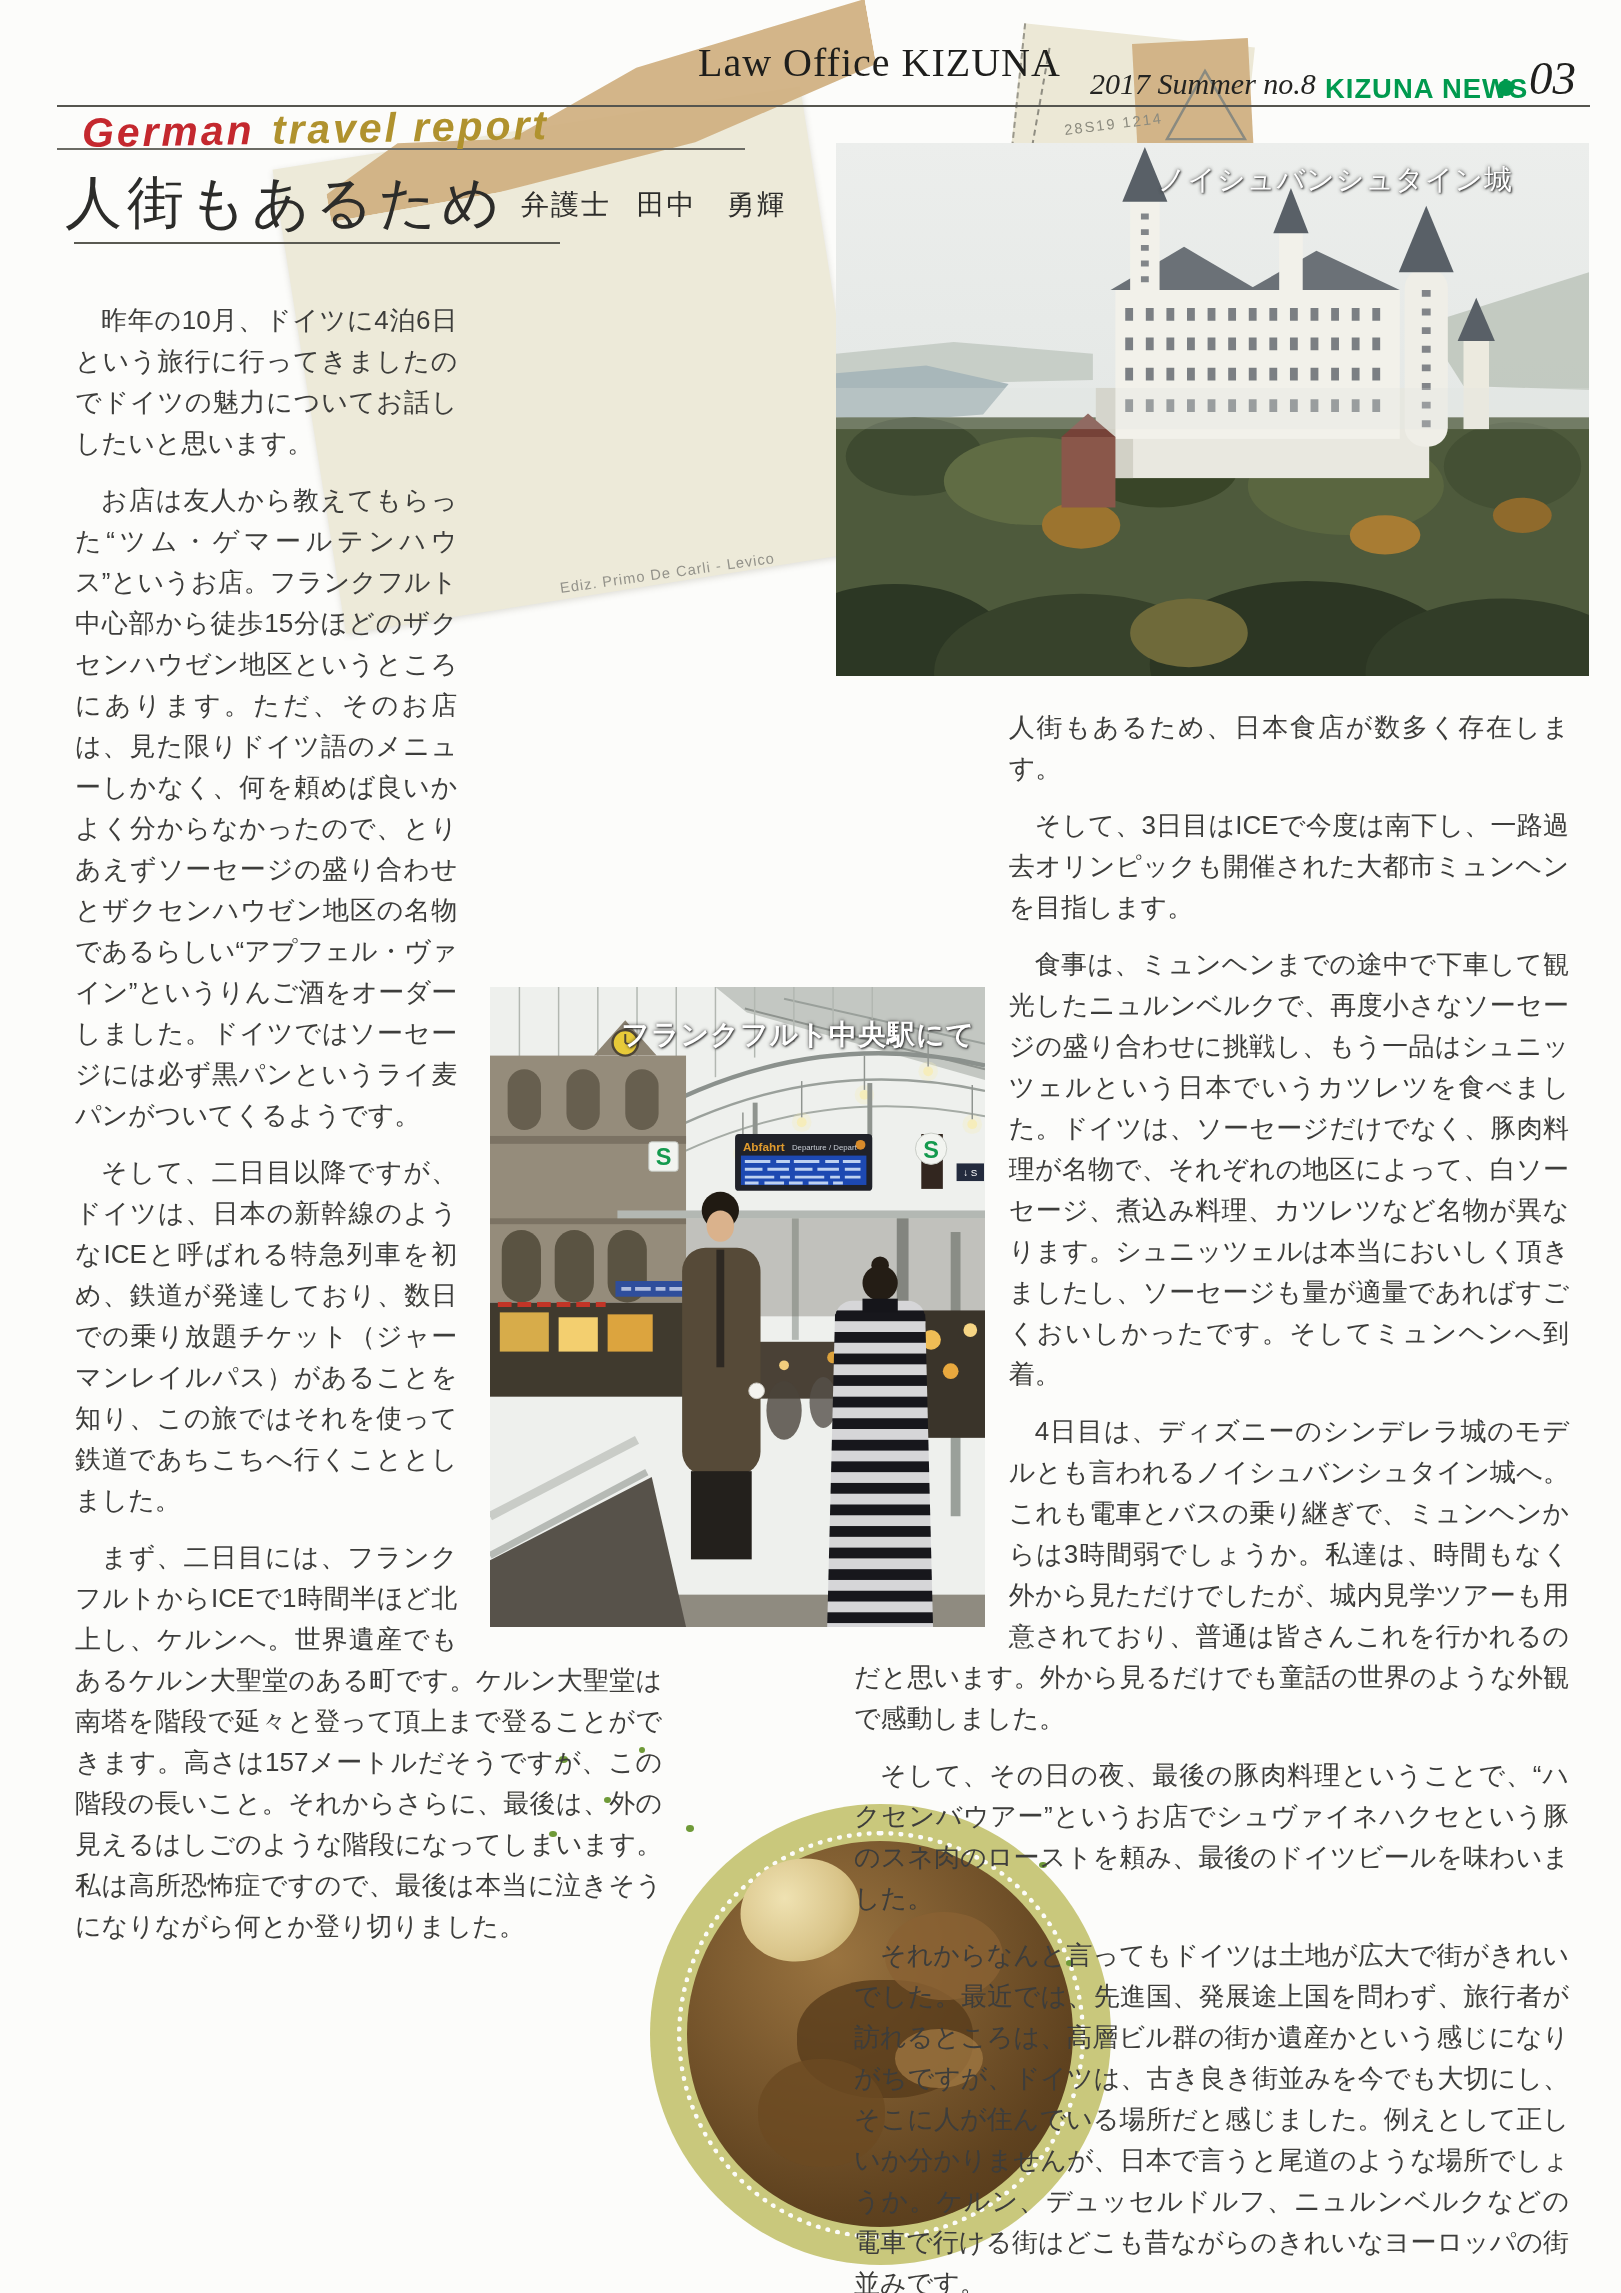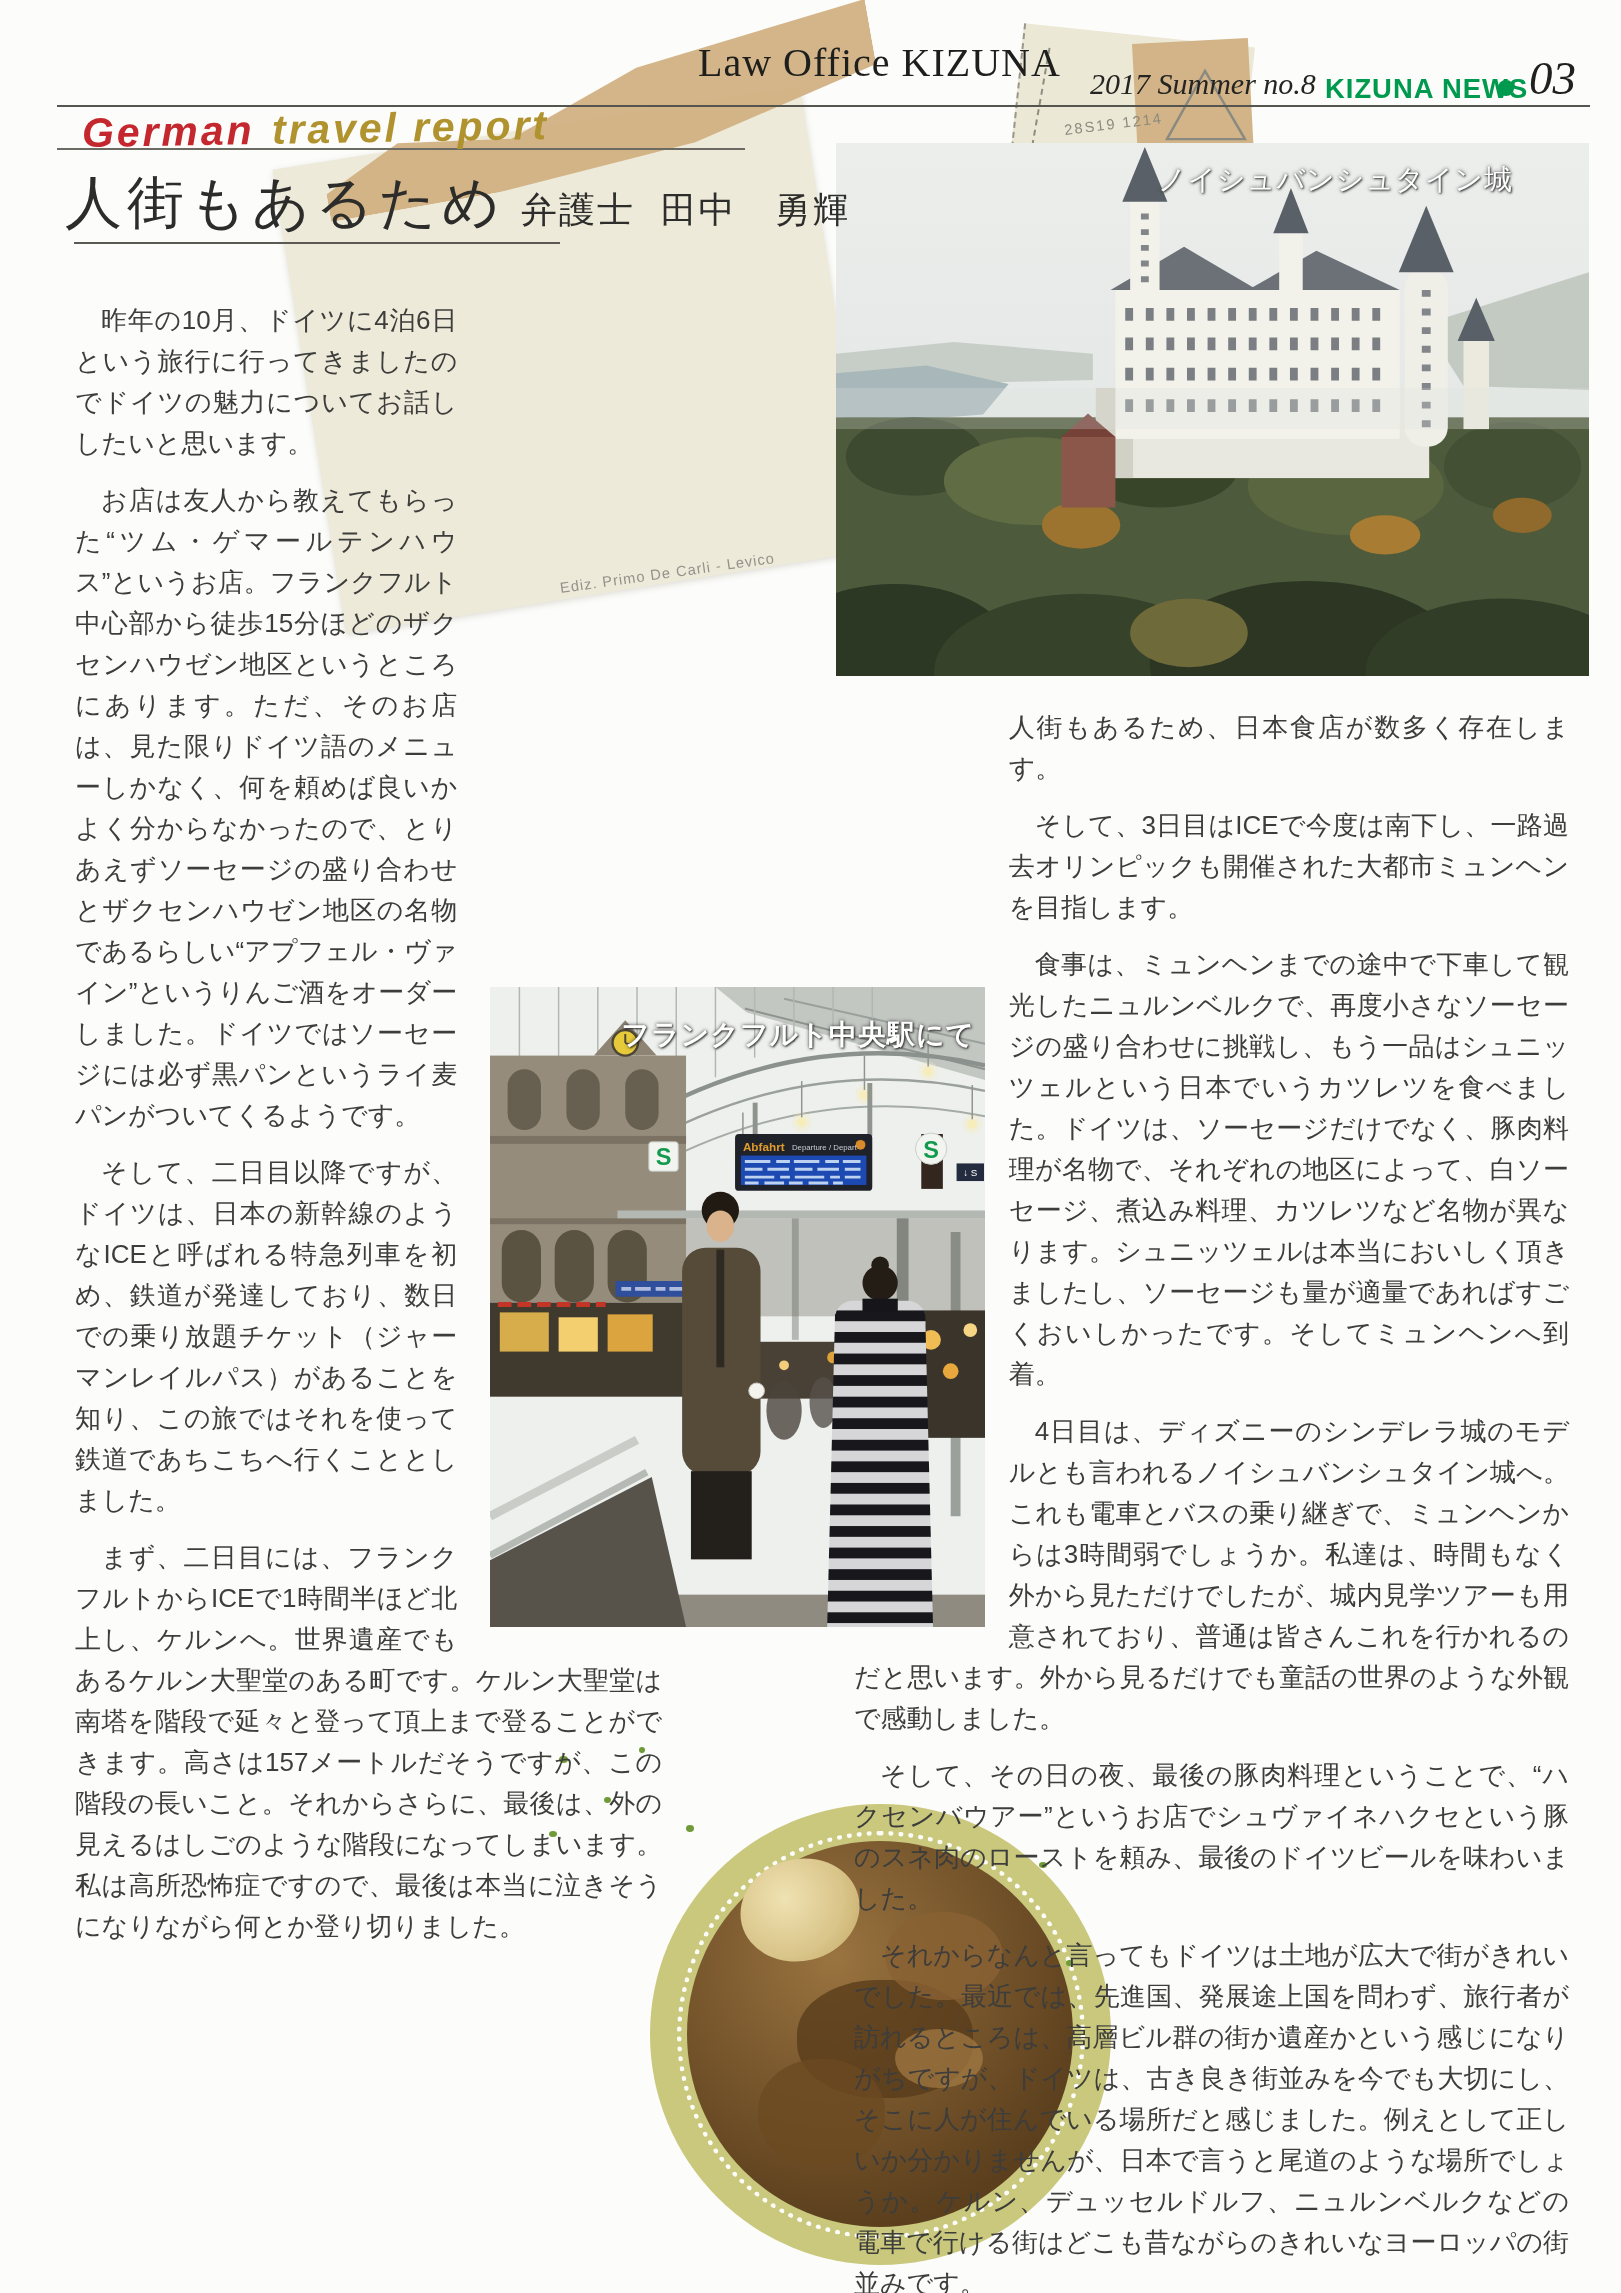--- a/index.html
+++ b/index.html
@@ -34,21 +34,21 @@
   .pc-dash{position:absolute;left:1039px;top:47px;width:0;height:110px;border-left:2px dashed #8f8d82;
            transform:rotate(10deg);z-index:0;}
   .pc-tri{position:absolute;left:1161px;top:67px;z-index:0;}
   
   .eyebrow{position:absolute;left:82px;top:106px;font-size:41px;font-weight:bold;font-style:italic;
            letter-spacing:2.9px;transform:rotate(-1deg);z-index:4;}
   .eyebrow .w1{color:#c4282e;margin-right:17.6px;}
   .eyebrow .w2{color:#b0922e;}
   .main-title{position:absolute;left:65px;top:165px;font-family:"Liberation Serif","DejaVu Serif",serif;
               font-size:57px;color:#2c2c2a;letter-spacing:4.9px;z-index:4;}
-  .author{position:absolute;left:521px;top:186px;font-size:36px;color:#2d2d2b;z-index:4;letter-spacing:2px;}
+  .author{position:absolute;left:521px;top:186px;font-size:28px;color:#2d2d2b;z-index:4;letter-spacing:2px;}
   .author .role{margin-right:25.5px;}
   
   .photo{position:absolute;z-index:2;overflow:hidden;}
   .photo-castle{left:836px;top:143px;width:753px;height:533px;}
   .photo-station{left:490px;top:987px;width:495px;height:640px;}
   .caption{position:absolute;color:#fff;font-size:28px;letter-spacing:1px;
            text-shadow:0 0 3.9px rgba(40,40,40,.9),1px 1px 2px rgba(30,30,30,.8);z-index:3;}
   .cap-castle{right:76px;top:17.6px;}
   .cap-station{right:9.8px;top:29px;font-weight:bold;}
   

